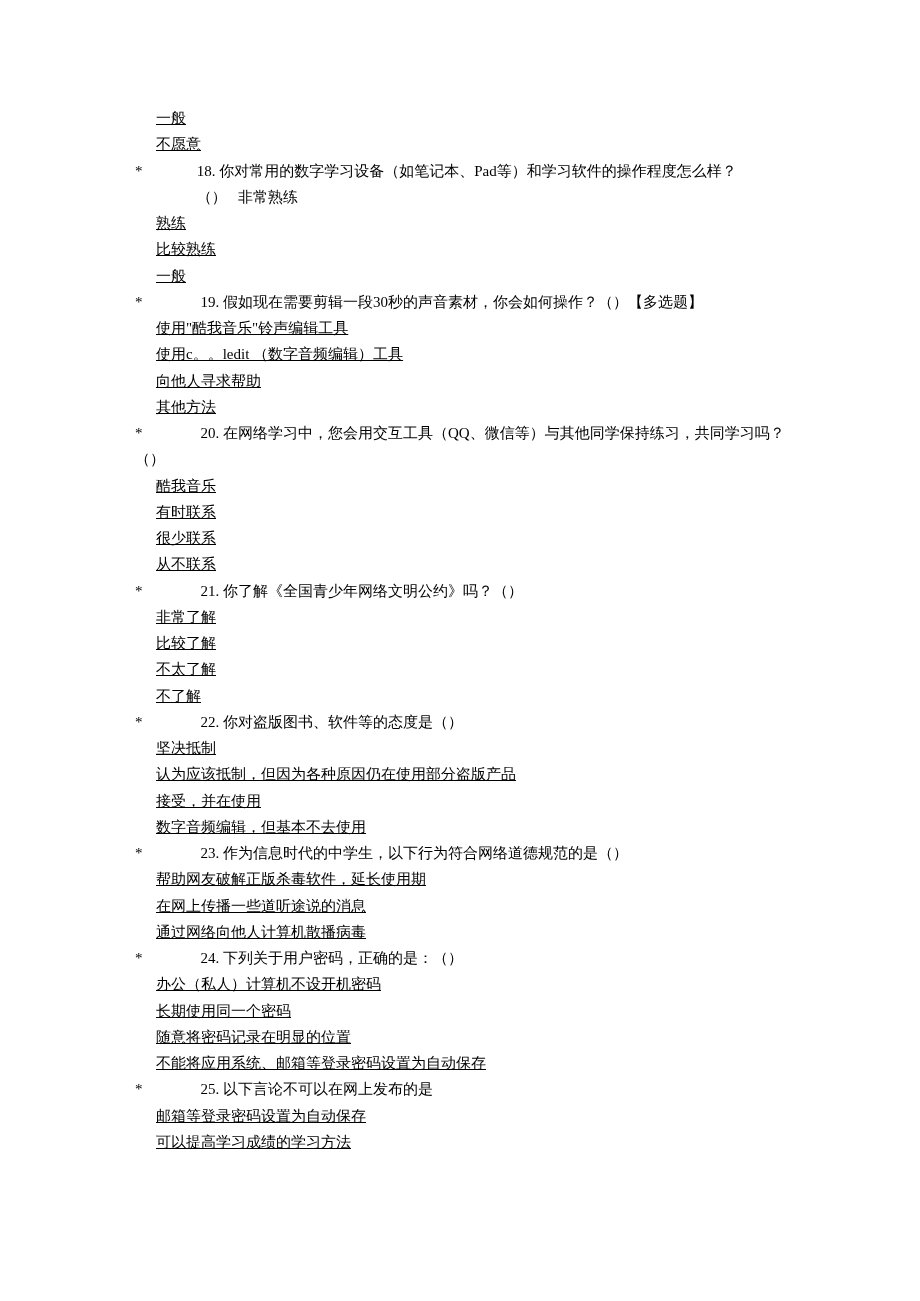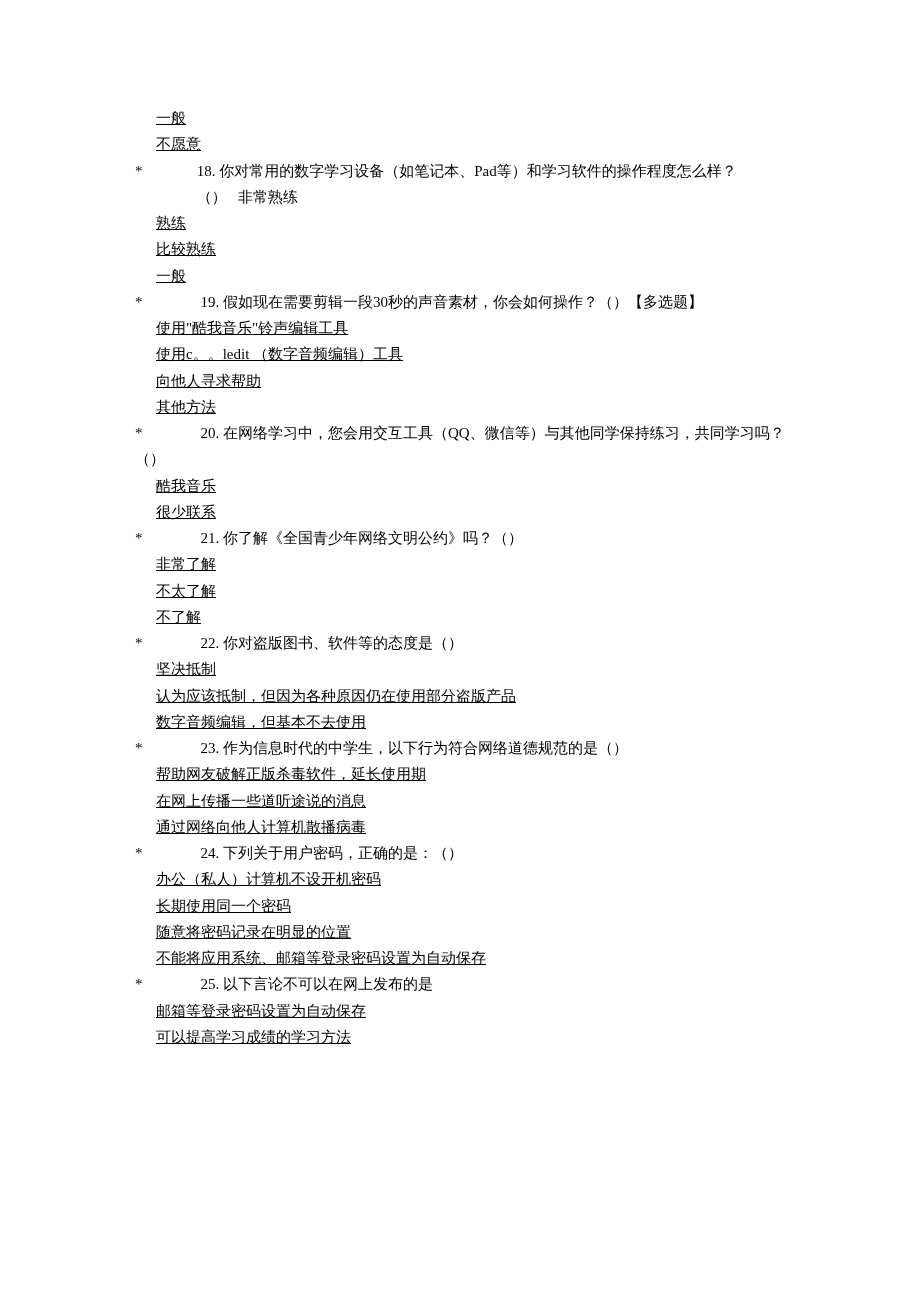--- a/index.html
+++ b/index.html
@@ -55,34 +55,38 @@
     <div class="option">使用"酷我音乐"铃声编辑工具</div>
     <div class="option">使用c。。ledit （数字音频编辑）工具</div>
     <div class="option">向他人寻求帮助</div>
     <div class="option">其他方法</div>
     <div class="question">
       <span class="asterisk">*</span>
       <div class="qtext"><span>&nbsp;20. 在网络学习中，您会用交互工具（QQ、微信等）与其他同学保持练习，共同学习吗？</span></div>
     </div>
     <div class="inline-first">（）</div>
     <div class="option">酷我音乐</div>
+    <div class="option">有时联系</div>
     <div class="option">很少联系</div>
+    <div class="option">从不联系</div>
     <div class="question">
       <span class="asterisk">*</span>
       <div class="qtext"><span>&nbsp;21. 你了解《全国青少年网络文明公约》吗？（）</span></div>
     </div>
     <div class="option">非常了解</div>
+    <div class="option">比较了解</div>
     <div class="option">不太了解</div>
     <div class="option">不了解</div>
     <div class="question">
       <span class="asterisk">*</span>
       <div class="qtext"><span>&nbsp;22. 你对盗版图书、软件等的态度是（）</span></div>
     </div>
     <div class="option">坚决抵制</div>
     <div class="option">认为应该抵制，但因为各种原因仍在使用部分盗版产品</div>
+    <div class="option">接受，并在使用</div>
     <div class="option">数字音频编辑，但基本不去使用</div>
     <div class="question">
       <span class="asterisk">*</span>
       <div class="qtext"><span>&nbsp;23. 作为信息时代的中学生，以下行为符合网络道德规范的是（）</span></div>
     </div>
     <div class="option">帮助网友破解正版杀毒软件，延长使用期</div>
     <div class="option">在网上传播一些道听途说的消息</div>
     <div class="option">通过网络向他人计算机散播病毒</div>
     <div class="question">
       <span class="asterisk">*</span>

